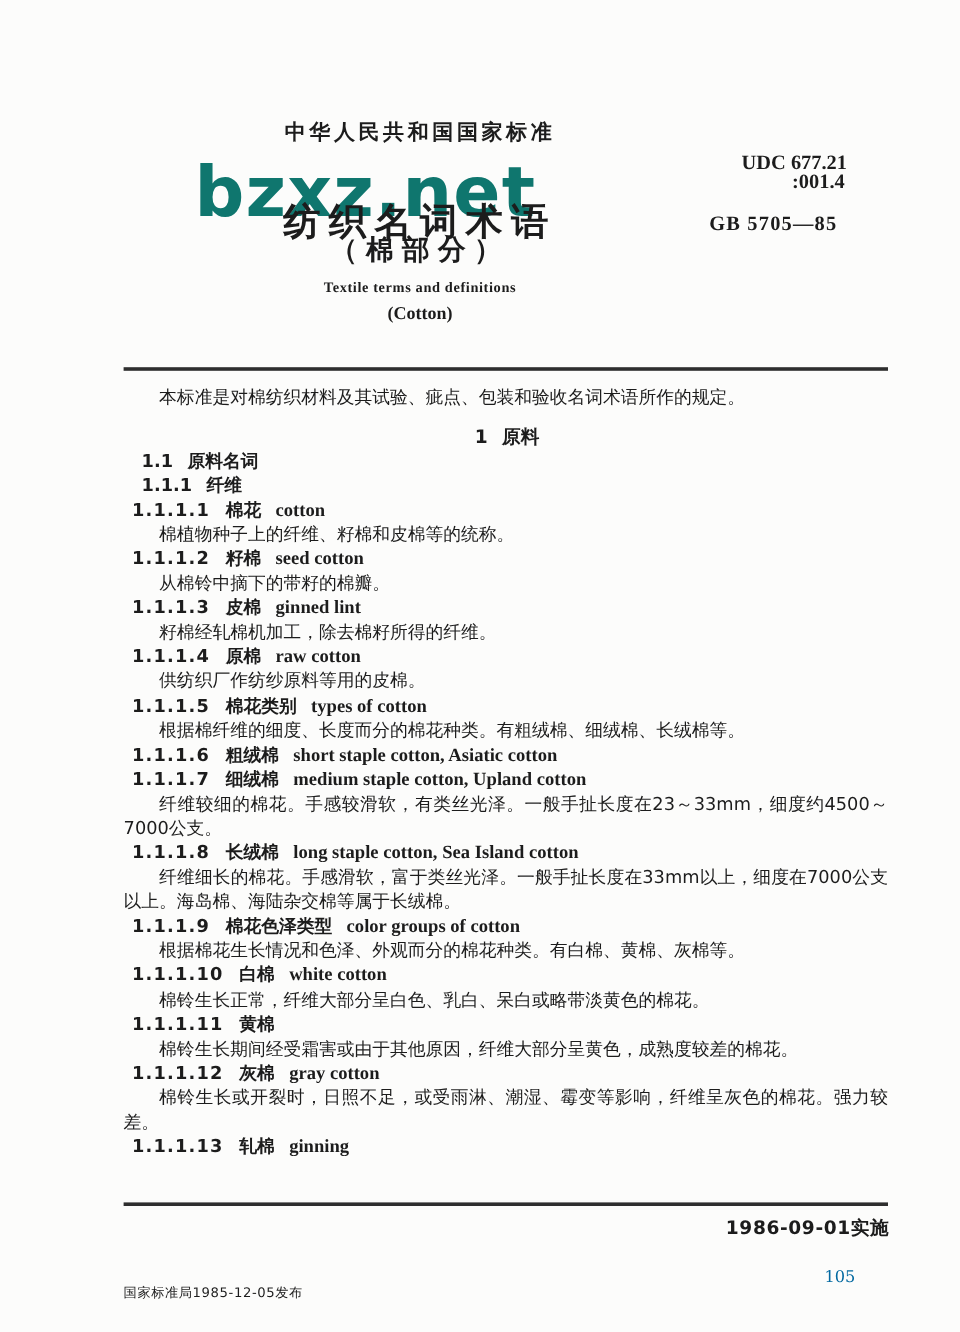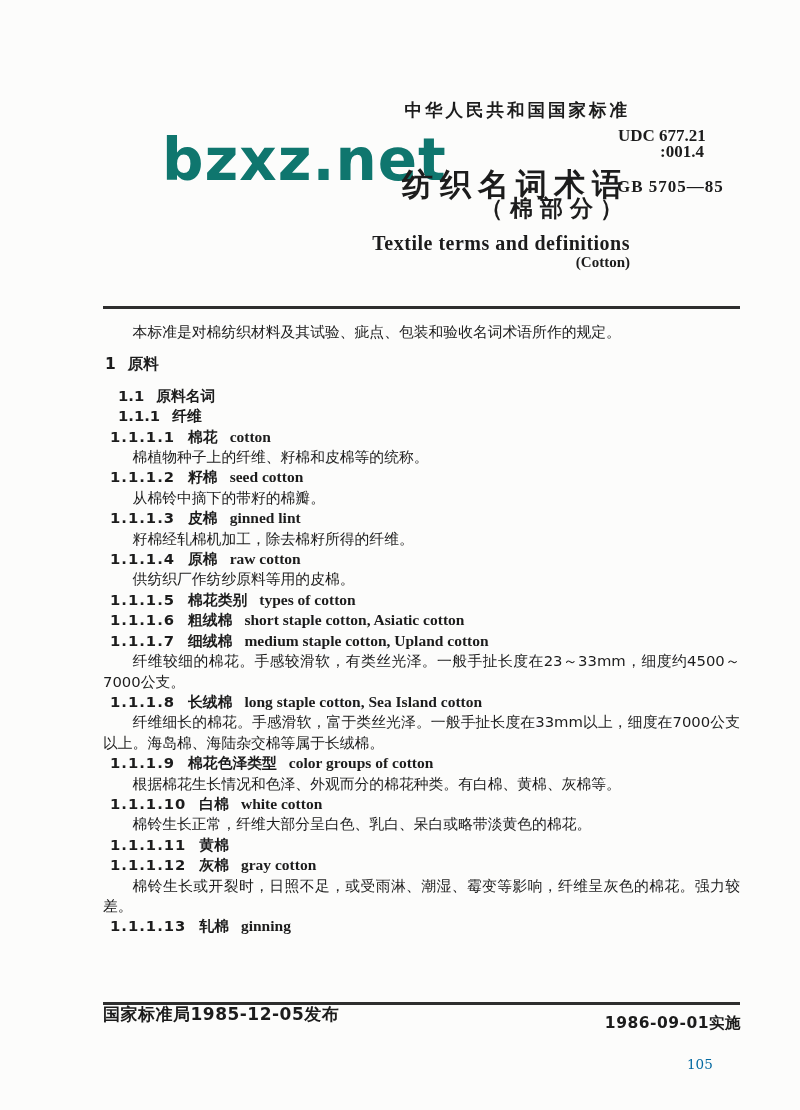--- a/index.html
+++ b/index.html
@@ -13,59 +13,59 @@
   }
   
   .watermark {
     position:absolute; left:162px; top:126px;
     font-family:"DejaVu Sans", sans-serif;
     font-size:58px; font-weight:bold;
     color:#0f766e; letter-spacing:1px;
     z-index:0; user-select:none; white-space:nowrap;
   }
   
-  .header-center { position:absolute; left:70px; width:560px; text-align:right; z-index:1; }
+  .header-center { position:absolute; left:70px; width:560px; text-align:center; z-index:1; }
   .kicker   { top:98px;  font-size:17.5px; font-weight:600; letter-spacing:3px; }
   .doc-title{ top:164px; font-size:31px; font-weight:bold; letter-spacing:7px; }
   .doc-sub  { top:193px; font-size:23px; font-weight:bold; letter-spacing:7px; }
-  .en-title { top:232px; font-size:20px; font-weight:bold; font-family:"Liberation Serif", serif; letter-spacing:0.5px; }
+  .en-title { top:232px; font-size:12px; font-weight:bold; font-family:"Liberation Serif", serif; letter-spacing:0.5px; }
   .en-sub   { top:254px; font-size:15px; font-weight:bold; font-family:"Liberation Serif", serif; }
   .udc-block{
     position:absolute; left:618px; top:128px; z-index:1;
     font-family:Liberation Serif, serif;
     font-size:17px; font-weight:bold; line-height:16px; white-space:nowrap;
   }
   .udc-sub { padding-left:42px; }
   .std-no {
-    position:absolute; left:617px; top:177px; z-index:1;
+    position:absolute; left:591px; top:177px; z-index:1;
     font-family:"Liberation Serif", serif;
     font-size:17px; font-weight:bold; letter-spacing:1px; white-space:nowrap;
   }
   
   .rule { position:absolute; left:103px; width:637px; height:3px; background:#2e2e2e; z-index:1; }
   .rule-top    { top:306px; }
   .rule-bottom { top:1002px; }
   
   .doc-body {
     position:absolute; left:103px; top:322px; width:637px; z-index:1;
     font-size:14.8px; line-height:20.4px;
   }
   .intro { margin:0 0 12px 0; text-indent:2em; text-align:justify; }
-  .h1 { font-weight:bold; font-size:15.5px; margin:0 0 11px 0; padding-left:2px; }
+  .h1 { font-weight:bold; font-size:15.5px; margin:0 0 0 0; padding-left:2px;text-align:center; }
   .h2 { font-weight:bold; padding-left:15px; }
   .sec-no { display:inline-block; margin-right:12px; }
   .term-head { font-weight:bold; padding-left:7px; white-space:nowrap; }
   .term-no { letter-spacing:1px; margin-right:13px; }
   .term-cn { margin-right:12px; }
   .term-en { font-family:"Liberation Serif", serif; font-size:15.5px; }
   .term-def { margin:0; text-indent:2em; text-align:justify; }
   
   .footer-issued {
-    position:absolute; left:103px; top:1003px; z-index:1;
-    font-size:17px; font-weight:bold; letter-spacing:0.5px; white-space:nowrap;
+    position:absolute; left:103px; top:1070px; z-index:1;
+    font-size:11px; font-weight:normal; letter-spacing:0.5px; white-space:nowrap;
   }
   .footer-effective {
     position:absolute; right:59px; top:1013px; z-index:1;
     font-size:15.5px; font-weight:bold; letter-spacing:0.5px; white-space:nowrap;
   }
   .page-number {
     position:absolute; left:687px; top:1056px; z-index:1;
     font-family:"DejaVu Serif", serif; font-size:13.5px; color:#0369a1;
   }
 </style>
@@ -129,20 +129,21 @@
     <div class="term-head">
       <span class="term-no">1.1.1.4</span><span class="term-cn">原棉</span><span class="term-en">raw cotton</span>
     </div>
     <p class="term-def">供纺织厂作纺纱原料等用的皮棉。</p>
   </div>
 
   <div class="term">
     <div class="term-head">
       <span class="term-no">1.1.1.5</span><span class="term-cn">棉花类别</span><span class="term-en">types of cotton</span>
     </div>
+    <p class="term-def">根据棉纤维的细度、长度而分的棉花种类。有粗绒棉、细绒棉、长绒棉等。</p>
   </div>
 
   <div class="term">
     <div class="term-head">
       <span class="term-no">1.1.1.6</span><span class="term-cn">粗绒棉</span><span class="term-en">short staple cotton, Asiatic cotton</span>
     </div>
   </div>
 
   <div class="term">
     <div class="term-head">
@@ -169,20 +170,21 @@
     <div class="term-head">
       <span class="term-no">1.1.1.10</span><span class="term-cn">白棉</span><span class="term-en">white cotton</span>
     </div>
     <p class="term-def">棉铃生长正常，纤维大部分呈白色、乳白、呆白或略带淡黄色的棉花。</p>
   </div>
 
   <div class="term">
     <div class="term-head">
       <span class="term-no">1.1.1.11</span><span class="term-cn">黄棉</span>
     </div>
+    <p class="term-def">棉铃生长期间经受霜害或由于其他原因，纤维大部分呈黄色，成熟度较差的棉花。</p>
   </div>
 
   <div class="term">
     <div class="term-head">
       <span class="term-no">1.1.1.12</span><span class="term-cn">灰棉</span><span class="term-en">gray cotton</span>
     </div>
     <p class="term-def">棉铃生长或开裂时，日照不足，或受雨淋、潮湿、霉变等影响，纤维呈灰色的棉花。强力较差。</p>
   </div>
 
   <div class="term">

